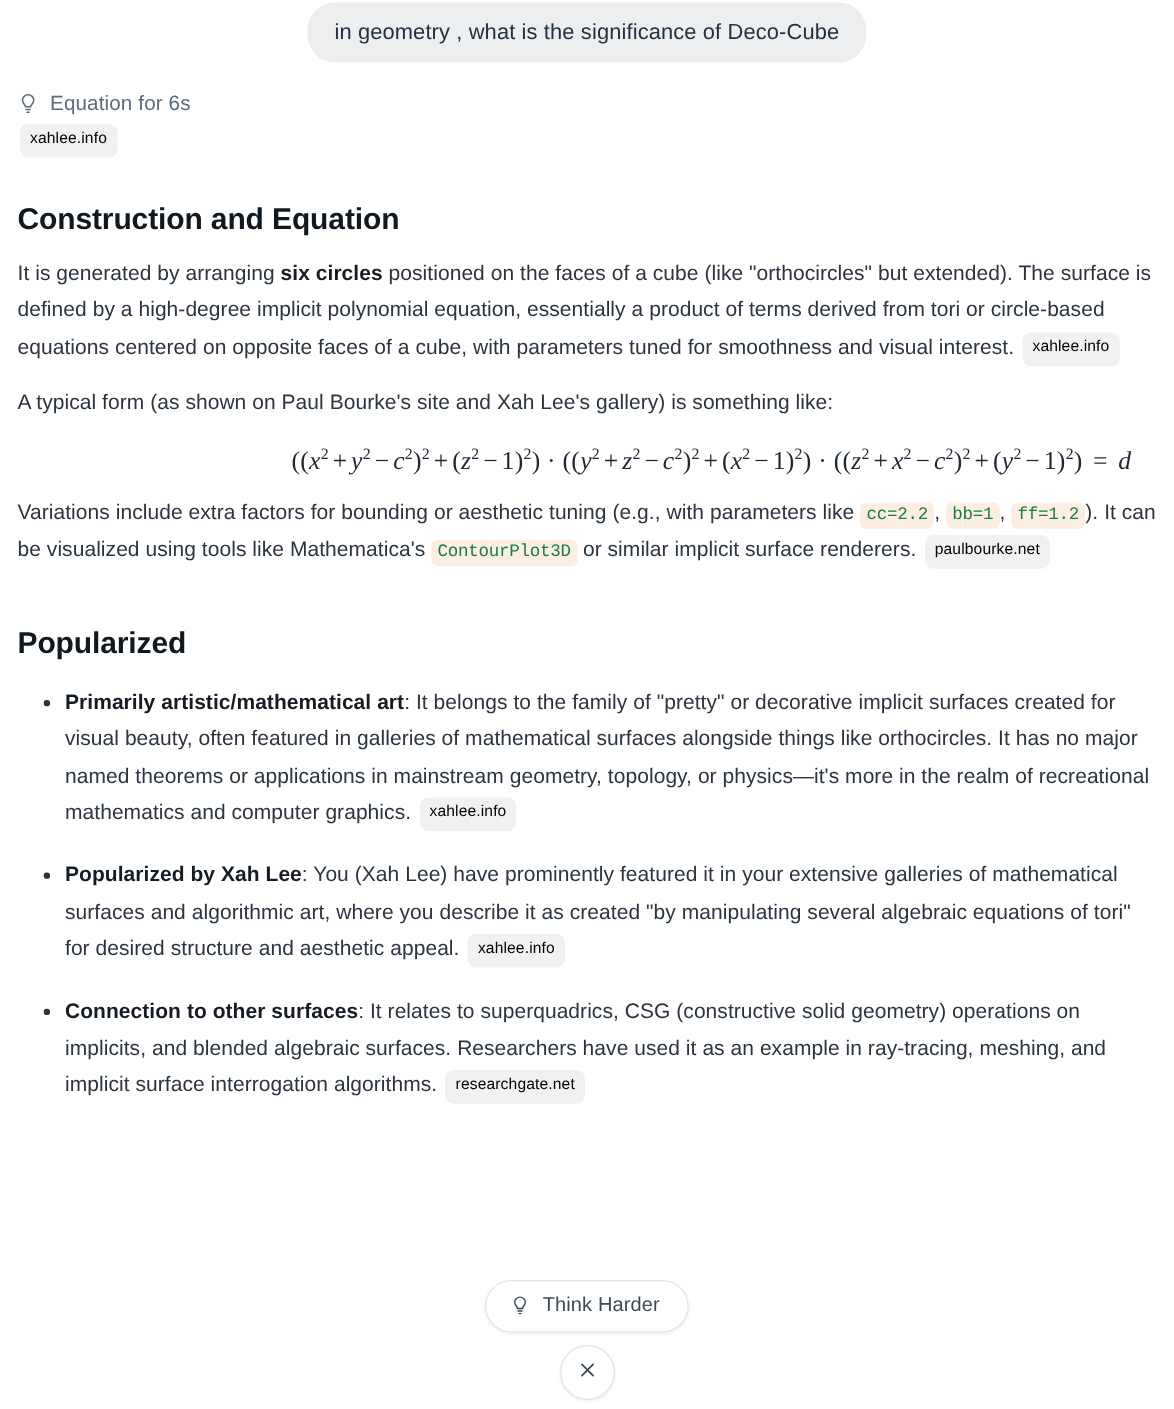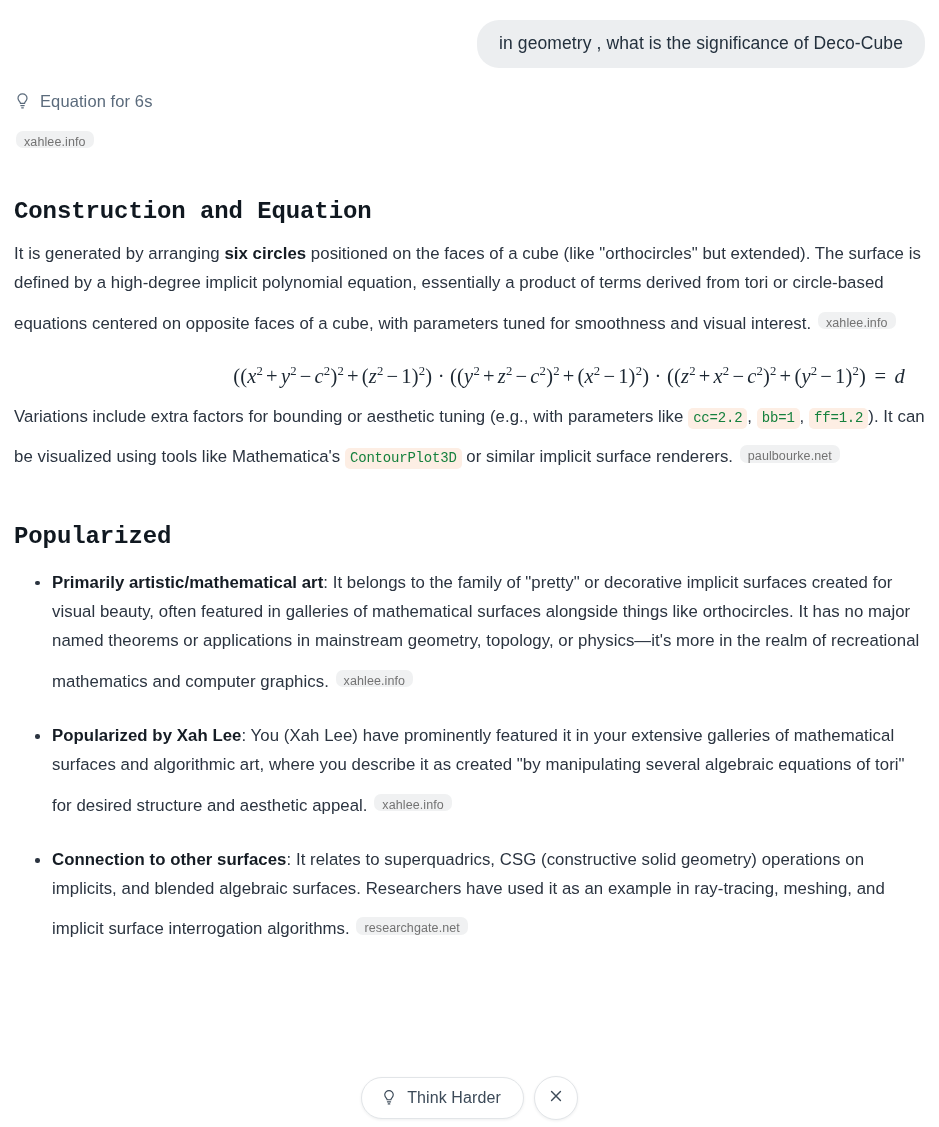--- a/index.html
+++ b/index.html
@@ -21,22 +21,22 @@
     position: relative;
     width: 939px;
     height: 1127px;
     box-sizing: border-box;
     padding: 0 14px;
   }
 
   
   .user-row {
     display: flex;
-    justify-content: flex-end;
-    padding-top: 20px;
+    justify-content: center;
+    padding-top: 2px;
   }
   .user-bubble {
     background: #eceef0;
     border-radius: 22px;
     padding: 12px 22px 13px 22px;
     font-size: 17.5px;
     line-height: 1.3;
     color: #23303d;
     max-width: 480px;
     letter-spacing: 0.1px;
@@ -73,35 +73,34 @@
   }
   .para.first { margin-top: 20px; }
   .para b, .bullets b { font-weight: 700; color: #151c24; }
 
   h2.section {
     font-size: 24px;
     font-weight: 700;
     color: #101820;
     margin: 36px 0 12px 0;
     letter-spacing: -0.1px;
-    font-family: Liberation Mono, monospace;
   }
   h2.section.sig { margin-top: 46px; }
 
   
   .cite {
     display: inline-block;
     background: #f0f1f2;
-    color: #737373;
+    color: #000000;
     font-size: 12.5px;
     line-height: 1;
-    padding: 5px 8px 0 8px;
+    padding: 5px 8px 10px 8px;
     border-radius: 7px;
     vertical-align: 2px;
-    margin: 14px 2px;
+    margin: 0 2px;
     white-space: nowrap;
     letter-spacing: 0.1px;
   }
 
   
   code.inline {
     background: #fdeee4;
     color: #15803d;
     font-family: "Liberation Mono", monospace;
     font-size: 14px;
@@ -160,20 +159,21 @@
   .float-bar {
     position: absolute;
     left: 0;
     right: 0;
     bottom: 7px;
     display: flex;
     justify-content: center;
     align-items: center;
     gap: 10px;
     pointer-events: none;
+    flex-direction: column;
   }
   .think-harder {
     pointer-events: auto;
     display: inline-flex;
     align-items: center;
     gap: 9px;
     background: #ffffff;
     border: 1px solid #e2e5e8;
     border-radius: 22px;
     padding: 11px 22px 11px 19px;
@@ -220,20 +220,21 @@
   <div style="margin-top:6px">
     <span class="cite">xahlee.info</span>
   </div>
 
   <h2 class="section">Construction and Equation</h2>
 
   <p class="para">
     <span>It is generated by arranging </span><b>six circles</b><span> positioned on the faces of a cube (like "orthocircles" but extended). The surface is defined by a high-degree implicit polynomial equation, essentially a product of terms derived from tori or circle-based equations centered on opposite faces of a cube, with parameters tuned for smoothness and visual interest. </span><span class="cite">xahlee.info</span>
   </p>
 
+  <p class="para">A typical form (as shown on Paul Bourke's site and Xah Lee's gallery) is something like:</p>
 
   <div class="eq-wrap">
     <span class="eq" title="">
       ((<i>x</i><sup>2</sup><span class="op">+</span><i>y</i><sup>2</sup><span class="op">−</span><i>c</i><sup>2</sup>)<sup>2</sup><span class="op">+</span>(<i>z</i><sup>2</sup><span class="op">−</span>1)<sup>2</sup>)&nbsp;·&nbsp;((<i>y</i><sup>2</sup><span class="op">+</span><i>z</i><sup>2</sup><span class="op">−</span><i>c</i><sup>2</sup>)<sup>2</sup><span class="op">+</span>(<i>x</i><sup>2</sup><span class="op">−</span>1)<sup>2</sup>)&nbsp;·&nbsp;((<i>z</i><sup>2</sup><span class="op">+</span><i>x</i><sup>2</sup><span class="op">−</span><i>c</i><sup>2</sup>)<sup>2</sup><span class="op">+</span>(<i>y</i><sup>2</sup><span class="op">−</span>1)<sup>2</sup>)<span class="op">&nbsp;=&nbsp;</span><i>d</i>
     </span>
   </div>
 
   <p class="para">
     <span>Variations include extra factors for bounding or aesthetic tuning (e.g., with parameters like </span><code class="inline">cc=2.2</code><span>, </span><code class="inline">bb=1</code><span>, </span><code class="inline">ff=1.2</code><span>). It can be visualized using tools like Mathematica's </span><code class="inline">ContourPlot3D</code><span> or similar implicit surface renderers. </span><span class="cite">paulbourke.net</span>
   </p>

